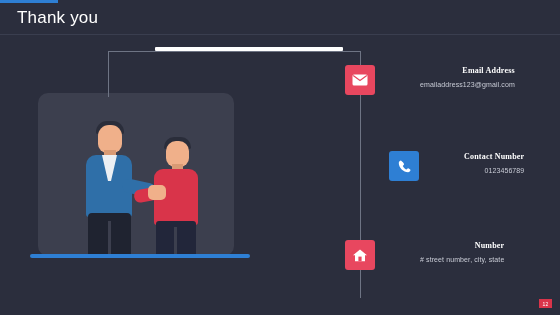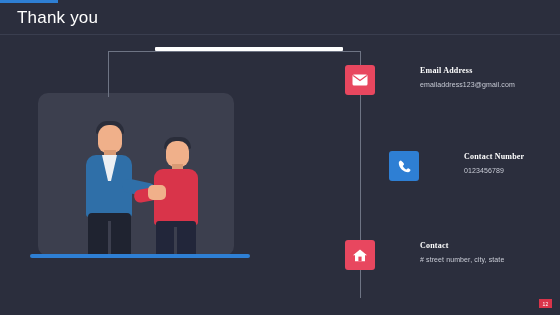--- a/index.html
+++ b/index.html
@@ -12,20 +12,21 @@
     height: 315px;
     overflow: hidden;
     font-family: "Liberation Sans", sans-serif;
   }
   .slide {
     position: relative;
     width: 560px;
     height: 315px;
     background: #2b2e3d;
     overflow: hidden;
+    text-align: right;
   }
   
   .accent-bar {
     position: absolute;
     left: 0;
     top: 0;
     width: 58px;
     height: 3px;
     background: #2e7fd4;
   }
@@ -379,19 +380,19 @@
   </div>
 
   <div class="item item-3">
     <div class="item-icon" style="background:#e8475f">
       <svg class="icon-svg" width="16" height="15" viewBox="0 0 16 15" aria-hidden="true">
         <path d="M8 1.5 L15 7.2 L13 7.2 L13 13.2 L3 13.2 L3 7.2 L1 7.2 Z" fill="#ffffff"></path>
         <rect x="6.4" y="8.6" width="3.2" height="4.6" fill="#e8475f"></rect>
       </svg>
     </div>
     <div class="item-text">
-      <div class="item-label">Contact</div>
+      <div class="item-label">Number</div>
       <div class="item-value"># street number, city, state</div>
     </div>
   </div>
 
   <div class="page-num">12</div>
 </div>
 
 </body></html>

